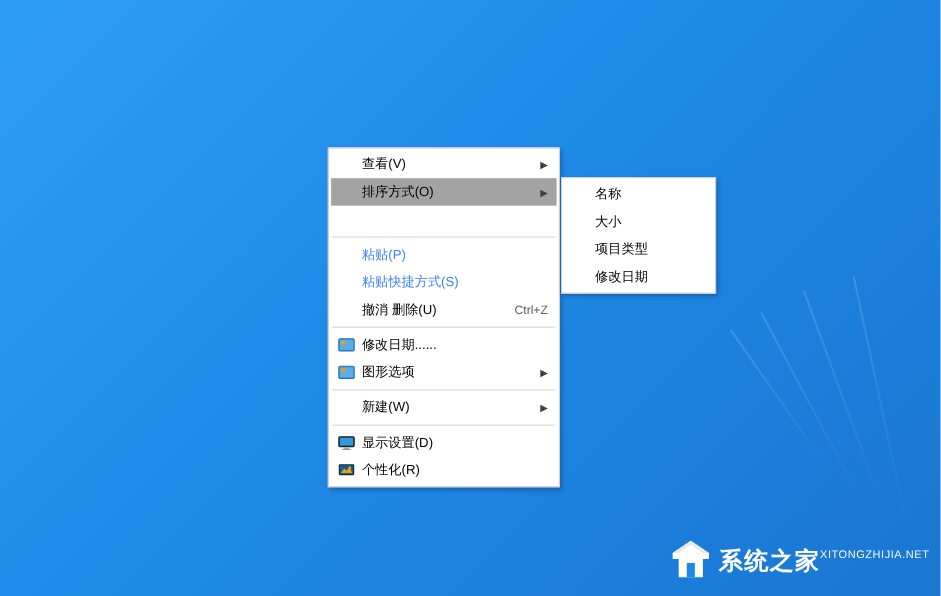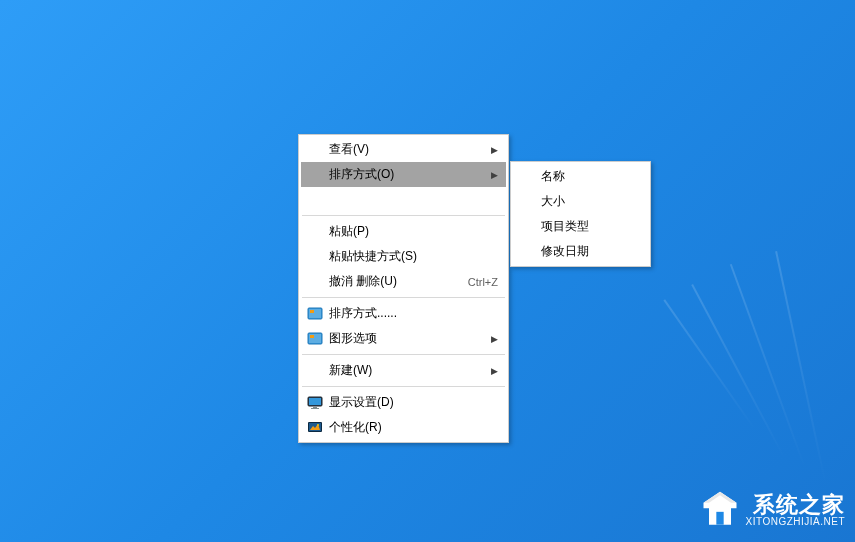--- a/index.html
+++ b/index.html
@@ -49,21 +49,21 @@
       padding: 4px 8px 4px 4px;
       cursor: default;
       color: #000000;
       position: relative;
       height: 25px;
     }
     .menu-item.highlighted {
       background: #a3a3a3;
     }
     .menu-item.disabled {
-      color: #000000;
+      color: #3b82f6;
     }
     .menu-icon {
       width: 20px;
       height: 18px;
       display: flex;
       align-items: center;
       justify-content: center;
       margin-right: 4px;
     }
     .menu-label {
@@ -96,21 +96,21 @@
       align-items: center;
       color: #ffffff;
     }
     .watermark-icon {
       width: 44px;
       height: 44px;
       margin-right: 4px;
     }
     .watermark-text {
       display: flex;
-      flex-direction: column;
+      flex-direction: row;
       text-align: right;
     }
     .watermark-title {
       font-size: 22px;
       font-weight: bold;
       line-height: 1;
       letter-spacing: 1px;
     }
     .watermark-url {
       font-size: 10px;
@@ -158,21 +158,21 @@
   </div>
   <div class="menu-separator"></div>
   <div class="menu-item">
     <span class="menu-icon">
       <svg class="icon-svg" viewBox="0 0 16 16">
           <rect x="1" y="2" width="14" height="11" rx="1" fill="#3498db" stroke="#2178b8"></rect>
           <rect x="2" y="3" width="12" height="9" fill="#5dade2"></rect>
           <rect x="3" y="4" width="4" height="3" fill="#f39c12"></rect>
         </svg>
     </span>
-    <span class="menu-label">排序方式......</span>
+    <span class="menu-label">修改日期......</span>
   </div>
   <div class="menu-item">
     <span class="menu-icon">
       <svg class="icon-svg" viewBox="0 0 16 16">
           <rect x="1" y="2" width="14" height="11" rx="1" fill="#3498db" stroke="#2178b8"></rect>
           <rect x="2" y="3" width="12" height="9" fill="#5dade2"></rect>
           <rect x="3" y="4" width="4" height="3" fill="#f39c12"></rect>
         </svg>
     </span>
     <span class="menu-label">图形选项</span>

